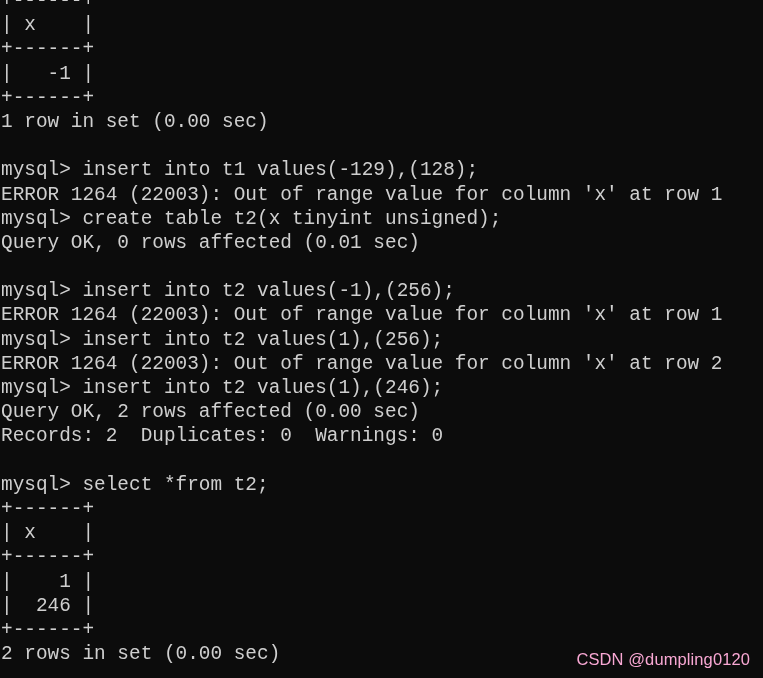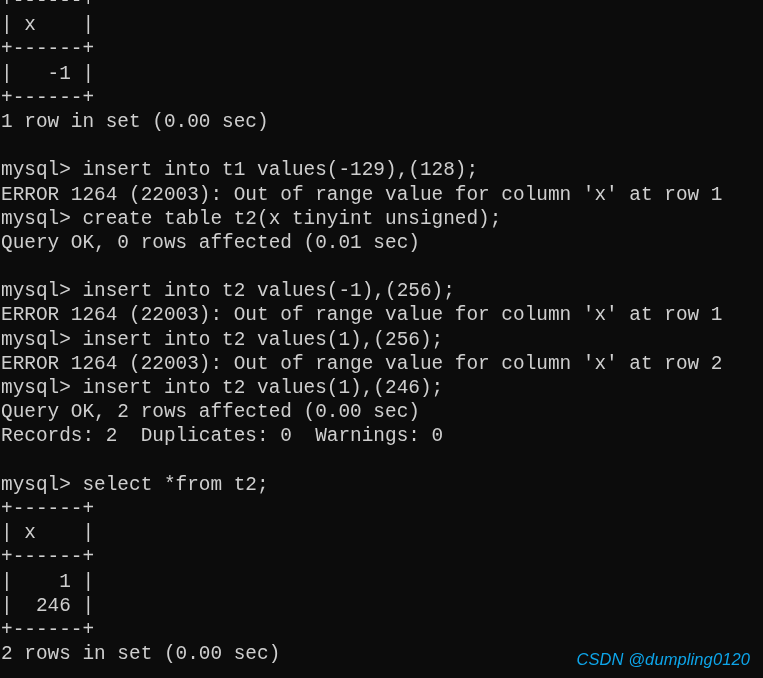--- a/index.html
+++ b/index.html
@@ -54,13 +54,13 @@
     letter-spacing: 0.1px;
     pointer-events: none;
     user-select: none;
   }
 </style>
 </head>
 <body>
 
 <div id="terminal" style="background: rgb(12, 12, 12); color: rgb(207, 207, 207);"><span class="line scroll-shift">+------+</span><span class="line">| x    |</span><span class="line">+------+</span><span class="line">|   -1 |</span><span class="line">+------+</span><span class="line">1 row in set (0.00 sec)</span><span class="line"></span><span class="line">mysql&gt; insert into t1 values(-129),(128);</span><span class="line">ERROR 1264 (22003): Out of range value for column 'x' at row 1</span><span class="line">mysql&gt; create table t2(x tinyint unsigned);</span><span class="line">Query OK, 0 rows affected (0.01 sec)</span><span class="line"></span><span class="line">mysql&gt; insert into t2 values(-1),(256);</span><span class="line">ERROR 1264 (22003): Out of range value for column 'x' at row 1</span><span class="line">mysql&gt; insert into t2 values(1),(256);</span><span class="line">ERROR 1264 (22003): Out of range value for column 'x' at row 2</span><span class="line">mysql&gt; insert into t2 values(1),(246);</span><span class="line">Query OK, 2 rows affected (0.00 sec)</span><span class="line">Records: 2  Duplicates: 0  Warnings: 0</span><span class="line"></span><span class="line">mysql&gt; select *from t2;</span><span class="line">+------+</span><span class="line">| x    |</span><span class="line">+------+</span><span class="line">|    1 |</span><span class="line">|  246 |</span><span class="line">+------+</span><span class="line">2 rows in set (0.00 sec)</span></div>
 
-<div id="watermark" style="color: #0ea5e9; font-style: italic;">CSDN @dumpling0120</div>
+<div id="watermark" style="color: #f9a8d4;">CSDN @dumpling0120</div>
 
 </body></html>

